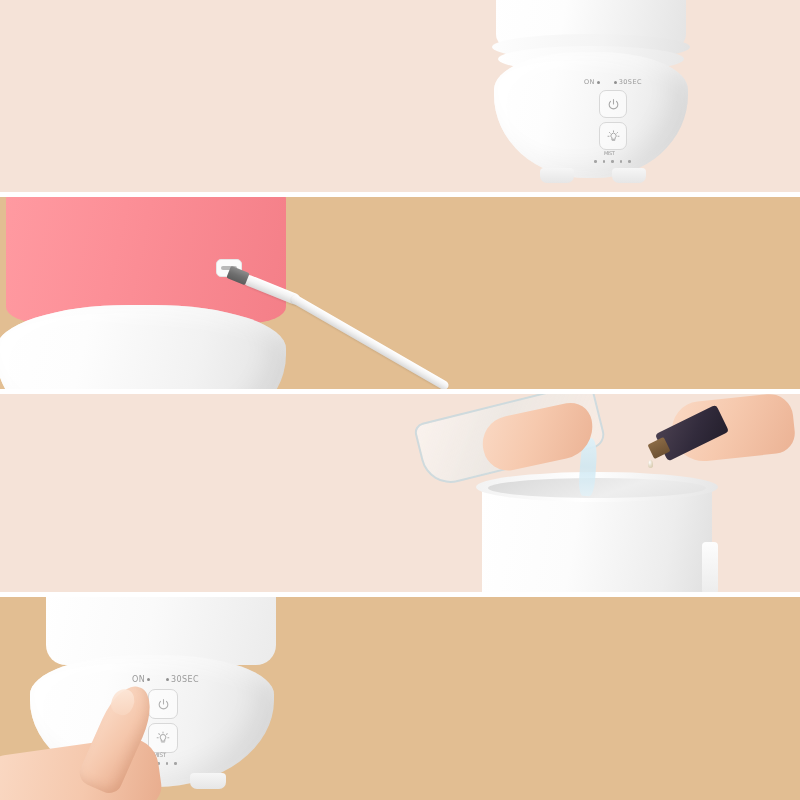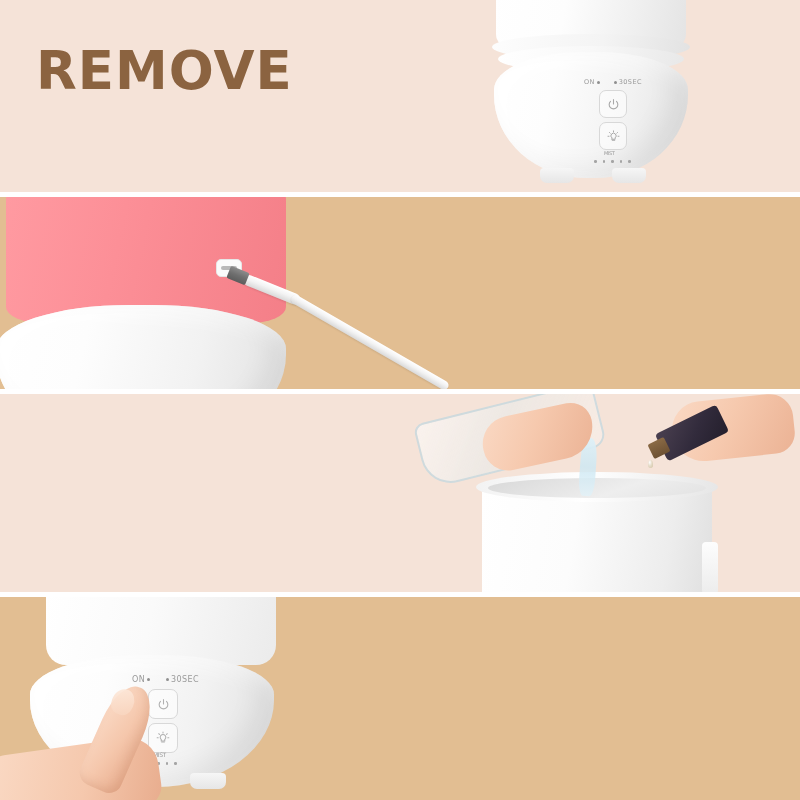--- a/index.html
+++ b/index.html
@@ -294,21 +294,20 @@
       <div class="led-row" style="left:594px; top:160px;">
         <span class="ctl-dot"></span>
         <span class="ctl-dot"></span>
         <span class="ctl-dot"></span>
         <span class="ctl-dot"></span>
         <span class="ctl-dot"></span>
       </div>
     </div>
 
     <div class="text-block" id="text-remove">
-      <p class="heading">REMOVE</p>
     </div>
   </div>
 
   <div class="panel" id="panel-typec">
 
     <div class="device">
 
       <div style="position:absolute; left:6px; top:-6px; width:280px; height:132px;
                   background:linear-gradient(102deg,#FF9AA1 0%,#FC8F97 40%,#F47F88 100%);
                   border-radius:8px 8px 36px 36px / 8px 8px 16px 16px;"></div>

